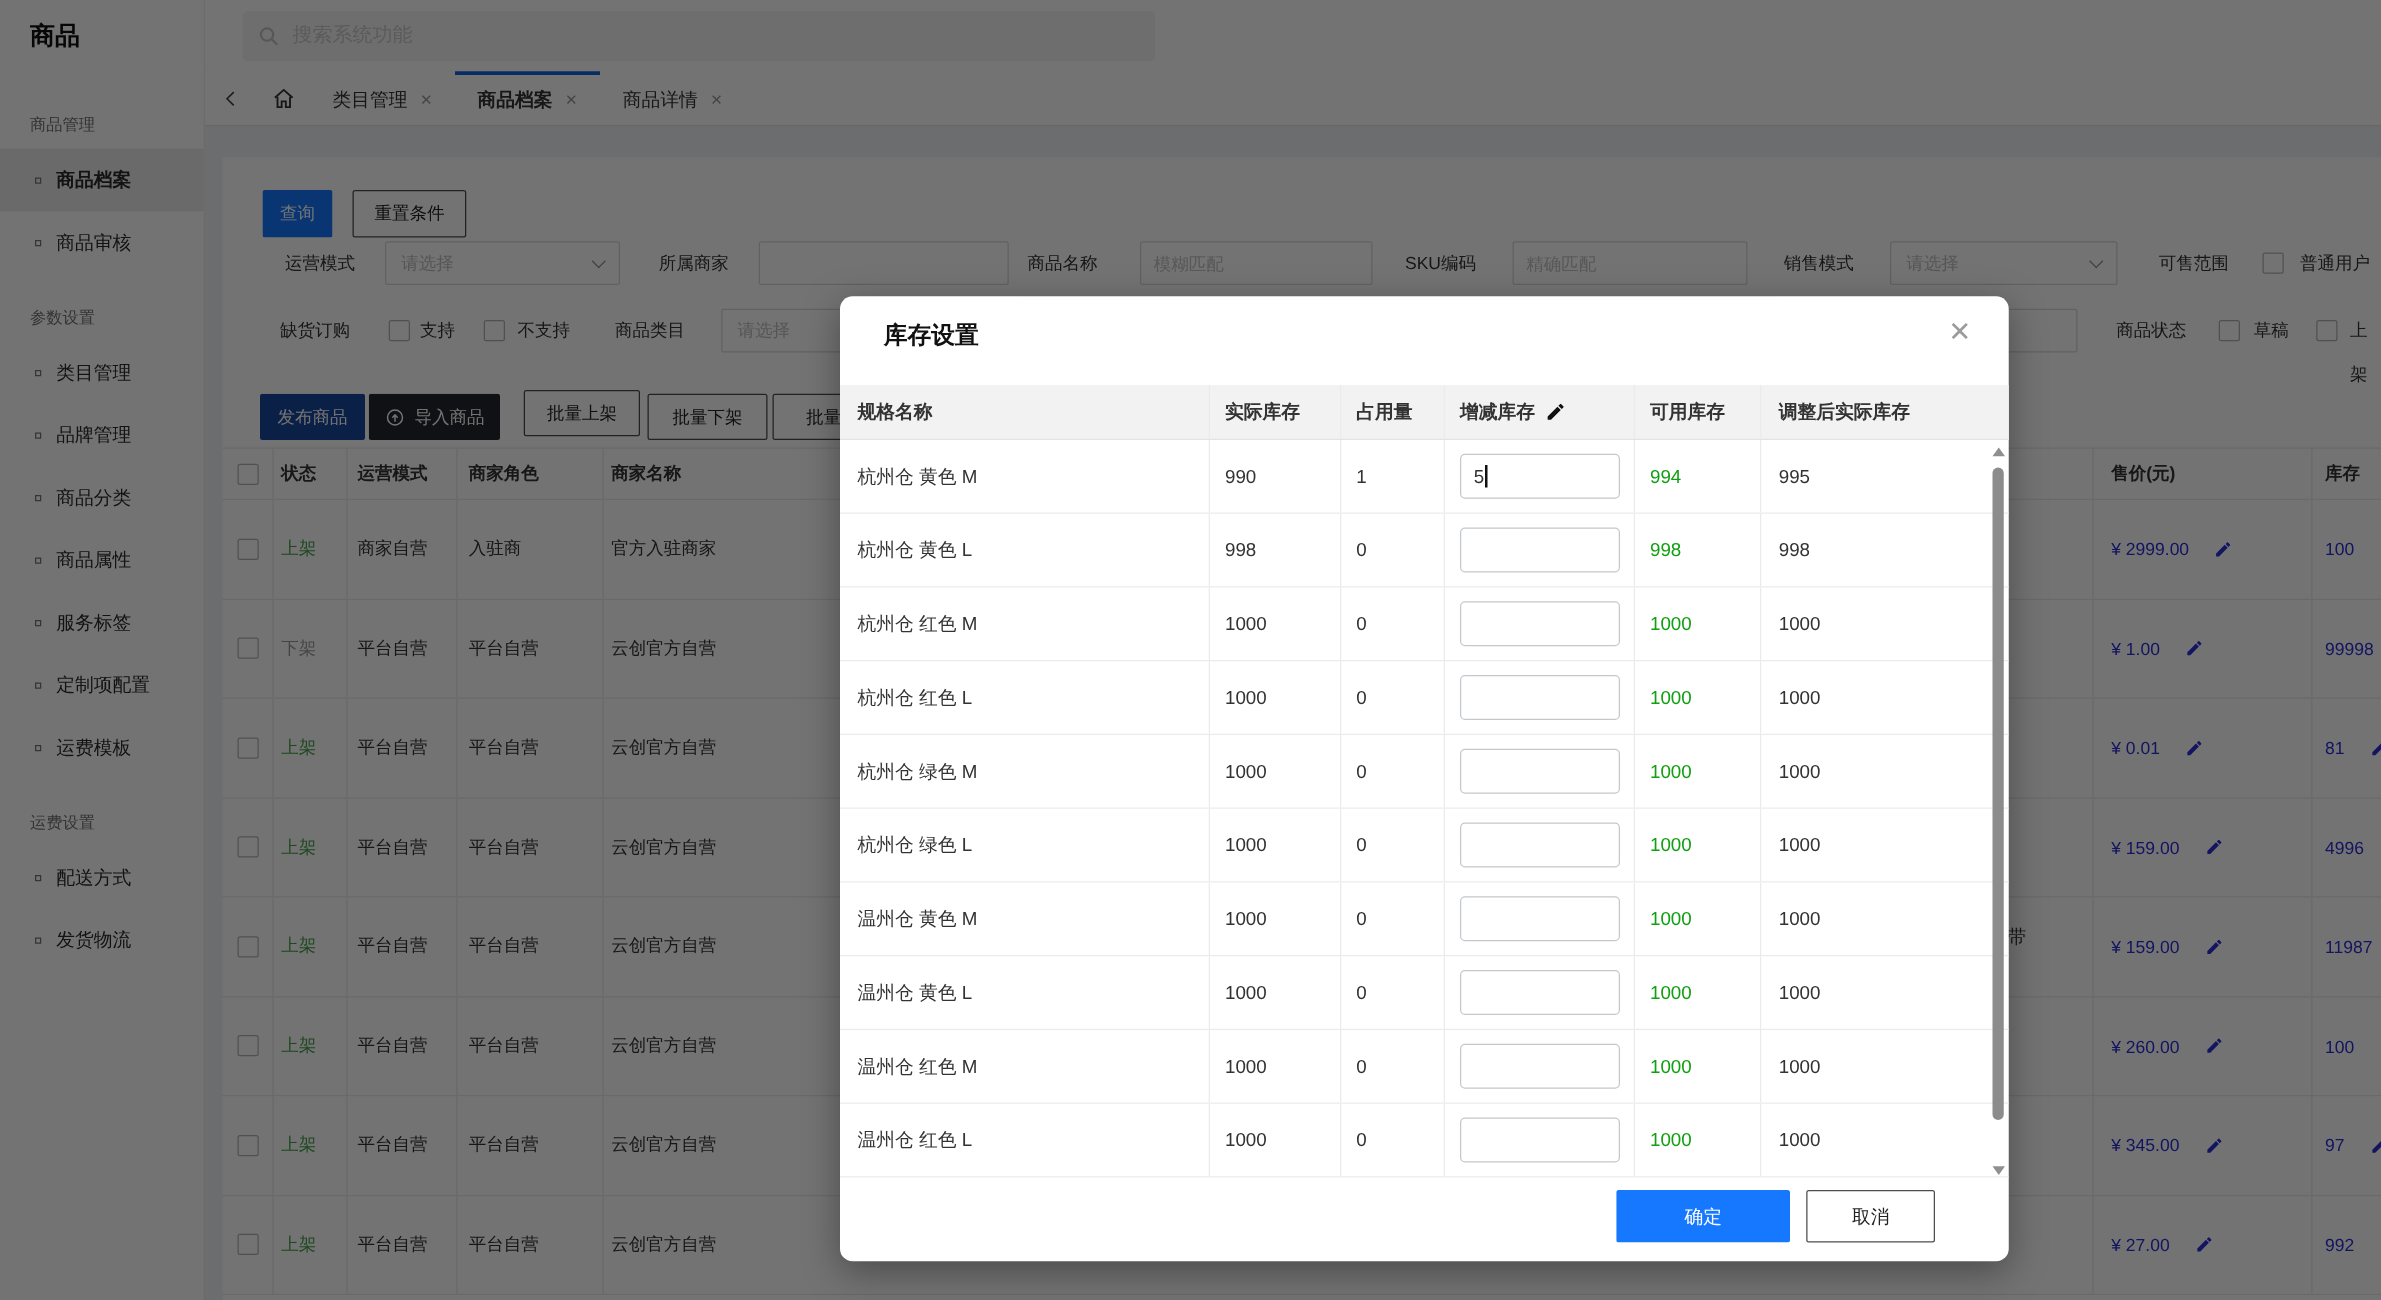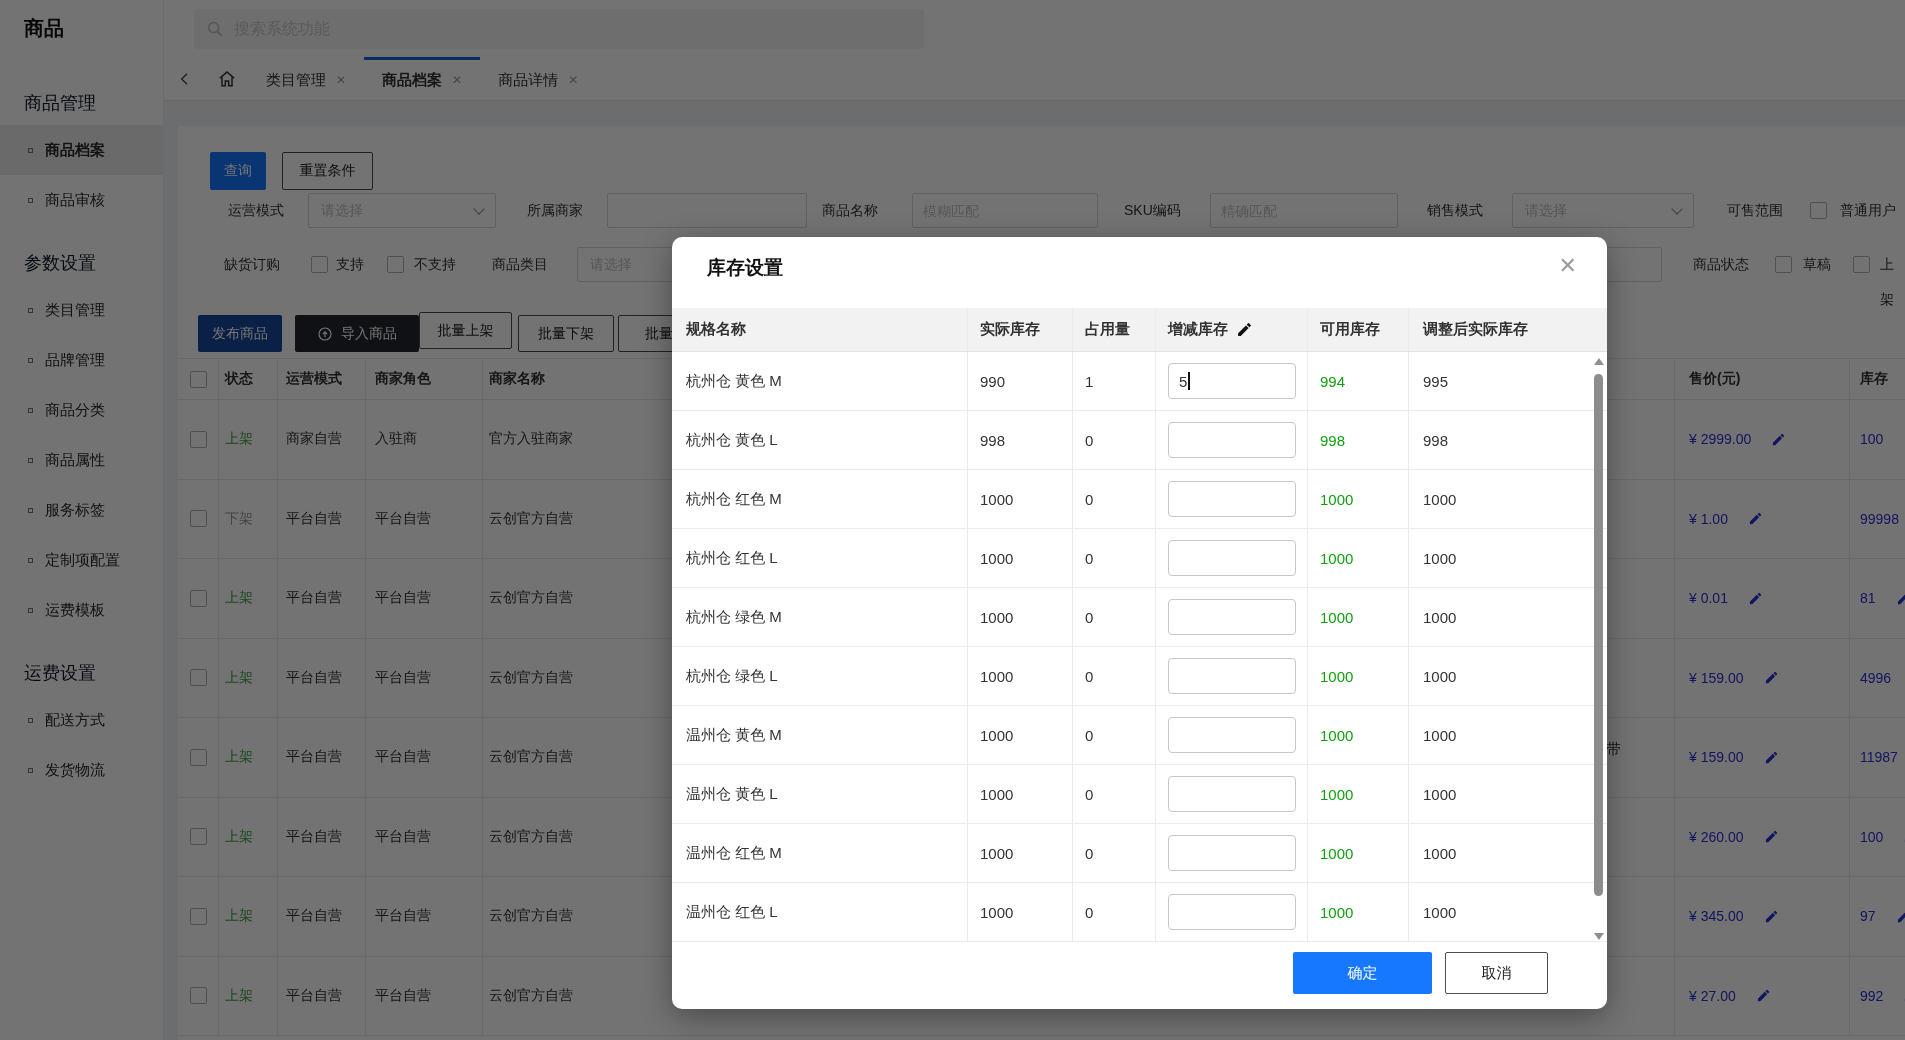--- a/index.html
+++ b/index.html
@@ -9,21 +9,21 @@
   *{margin:0;padding:0;box-sizing:border-box;}
   html,body{width:1905px;height:1040px;overflow:hidden;background:#f0f2f5;
     font-family:"Liberation Sans","DejaVu Sans",sans-serif;color:#333;}
   #stage{position:relative;width:1905px;height:1040px;overflow:hidden;}
 
   
   .sidebar{position:absolute;left:0;top:0;width:164px;height:1040px;background:#fff;z-index:1;
     border-right:1px solid #ededed;}
   .logo{height:57px;display:flex;align-items:center;padding-left:24px;font-size:20px;font-weight:bold;color:#111;}
   .sb-nav{padding-top:8px;}
-  .sb-row.section{padding:26px 0 10px 24px;font-size:18px;color:#0f172a;}
+  .sb-row.section{padding:26px 0 10px 24px;font-size:13px;color:#737373;}
   .sb-row.item{height:50px;display:flex;align-items:center;padding-left:28px;font-size:15px;color:#2b2b2b;cursor:pointer;}
   .sb-row.item .bullet{width:5px;height:5px;border:1px solid #777;margin-right:12px;flex:none;}
   .sb-row.item.active{background:#ececec;font-weight:bold;}
 
   
   .tophdr{position:absolute;left:164px;top:0;width:1741px;height:57px;background:#fff;}
   .searchbox{position:absolute;left:30px;top:9px;width:730px;height:40px;background:#f4f4f6;border-radius:4px;
     display:flex;align-items:center;padding:0 12px;}
   .searchbox svg{flex:none;margin-right:10px;}
   .searchbox input{border:none;outline:none;background:transparent;font-size:16px;width:100%;
@@ -55,22 +55,22 @@
   .flabel{position:absolute;height:35px;line-height:35px;font-size:14px;color:#333;}
   .sel{position:absolute;height:35px;border:1px solid #d4d7dc;border-radius:2px;background:#fff;
     display:flex;align-items:center;justify-content:space-between;padding:0 12px;font-size:14px;color:#bfbfbf;cursor:pointer;}
   .sel .car{width:8px;height:8px;border-right:1.5px solid #8a8f96;border-bottom:1.5px solid #8a8f96;
     transform:rotate(45deg);margin-top:-4px;}
   .finp{position:absolute;height:35px;border:1px solid #d4d7dc;border-radius:2px;background:#fff;
     padding:0 10px;font-size:14px;outline:none;font-family:inherit;color:#333;}
   .finp::placeholder{color:#c3c3c3;}
   .cbx{position:absolute;width:17px;height:17px;border:1px solid #aeb3ba;border-radius:2px;background:#fff;cursor:pointer;}
 
-  .tb-pub{position:absolute;left:20px;top:189px;width:84px;height:37px;text-align:center;}
-  .tb-imp{position:absolute;left:117px;top:189px;width:124px;height:37px;}
+  .tb-pub{position:absolute;left:30px;top:189px;width:84px;height:37px;text-align:center;}
+  .tb-imp{position:absolute;left:117px;top:189px;width:105px;height:37px;}
   .tb-on{position:absolute;left:241px;top:186px;width:93px;height:37px;}
   .tb-off{position:absolute;left:340px;top:189px;width:96px;height:37px;}
   .tb-more{position:absolute;left:440px;top:189px;width:110px;height:37px;}
 
   
   .btable{position:absolute;left:0;top:232px;width:1727px;}
   .brow{display:flex;height:79.5px;border-bottom:1px solid #e9e9e9;align-items:center;}
   .brow.hd{height:42px;border-top:1px solid #e9e9e9;font-weight:bold;font-size:14px;}
   .bc{height:100%;display:flex;align-items:center;border-right:1px solid #e9e9e9;font-size:14px;
     padding-left:8px;overflow:hidden;white-space:nowrap;}

